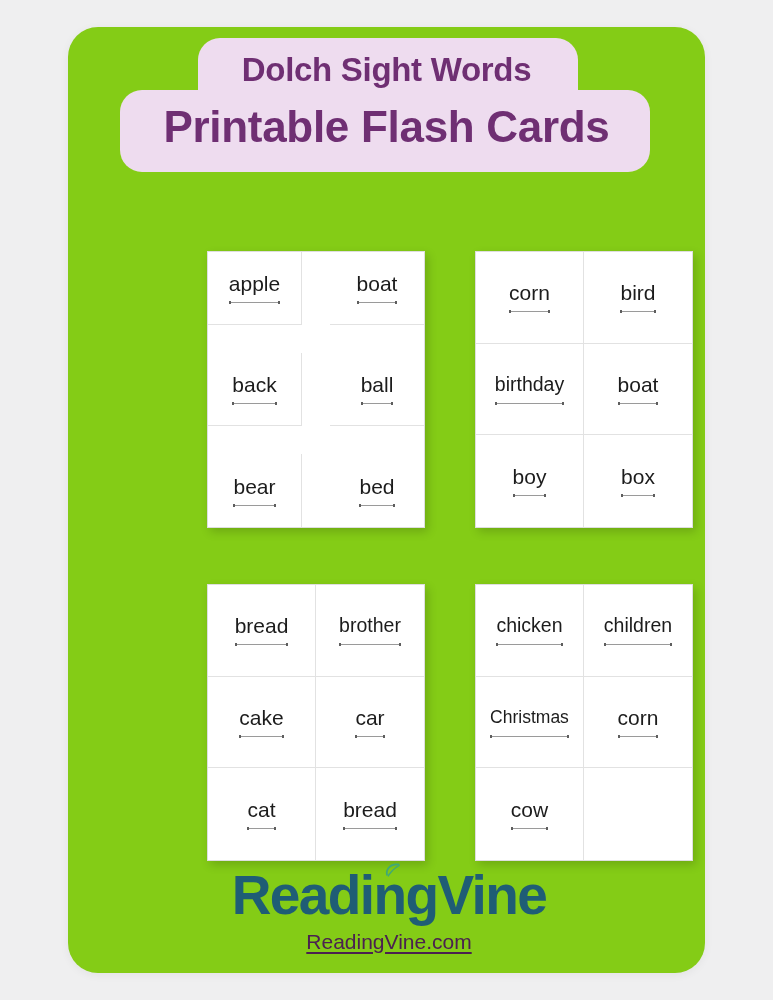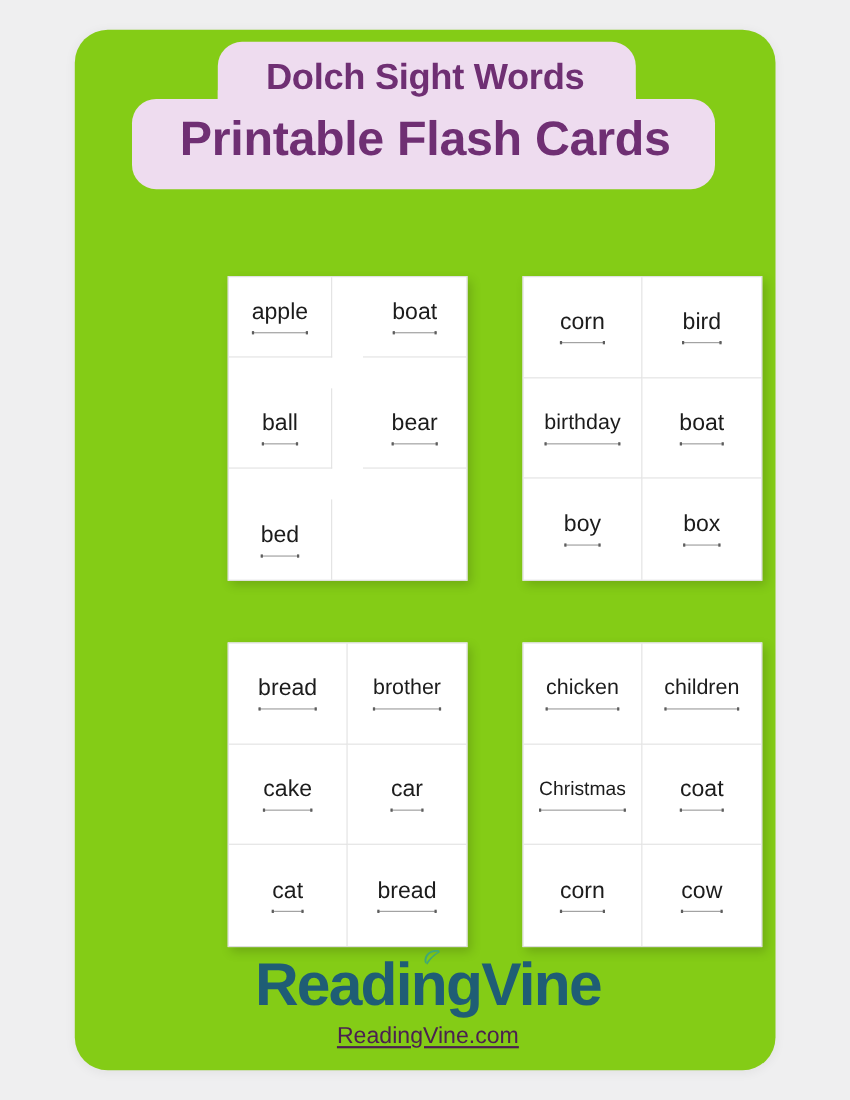--- a/index.html
+++ b/index.html
@@ -210,20 +210,26 @@
         </div>
       </div>
       <div class="cell">
         <div class="word-wrap">
           <span class="word">boat</span>
           <span class="rule"></span>
         </div>
       </div>
       <div class="cell">
         <div class="word-wrap">
+          <span class="word">back</span>
+          <span class="rule"></span>
+        </div>
+      </div>
+      <div class="cell">
+        <div class="word-wrap">
           <span class="word">ball</span>
           <span class="rule"></span>
         </div>
       </div>
       <div class="cell">
         <div class="word-wrap">
           <span class="word">bear</span>
           <span class="rule"></span>
         </div>
       </div>
@@ -319,26 +325,20 @@
       </div>
       <div class="cell">
         <div class="word-wrap long">
           <span class="word">children</span>
           <span class="rule"></span>
         </div>
       </div>
       <div class="cell">
         <div class="word-wrap xlong">
           <span class="word">Christmas</span>
-          <span class="rule"></span>
-        </div>
-      </div>
-      <div class="cell">
-        <div class="word-wrap">
-          <span class="word">coat</span>
           <span class="rule"></span>
         </div>
       </div>
       <div class="cell">
         <div class="word-wrap">
           <span class="word">corn</span>
           <span class="rule"></span>
         </div>
       </div>
       <div class="cell">

